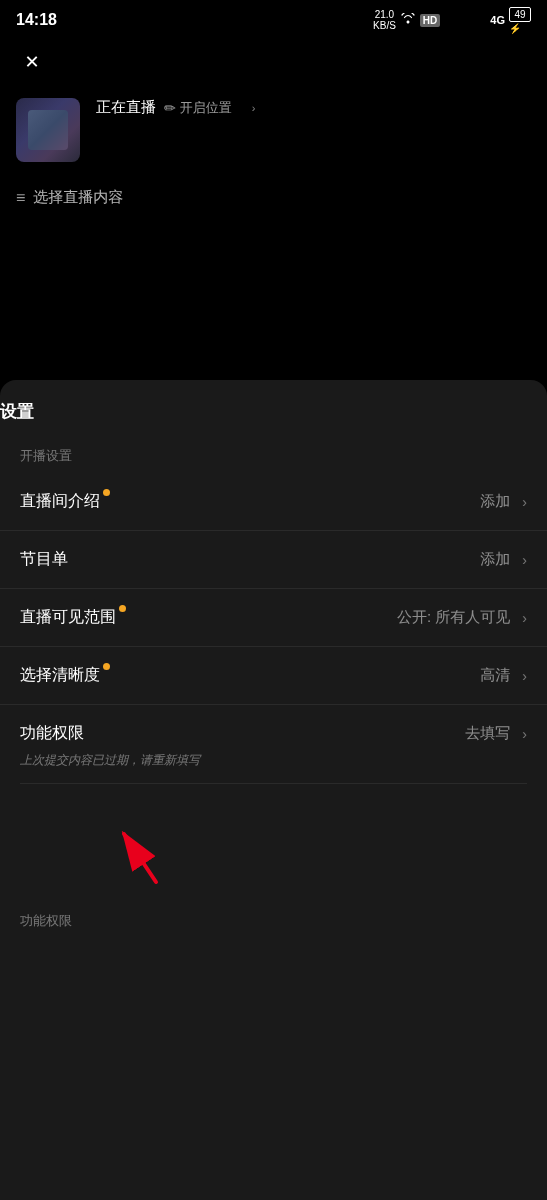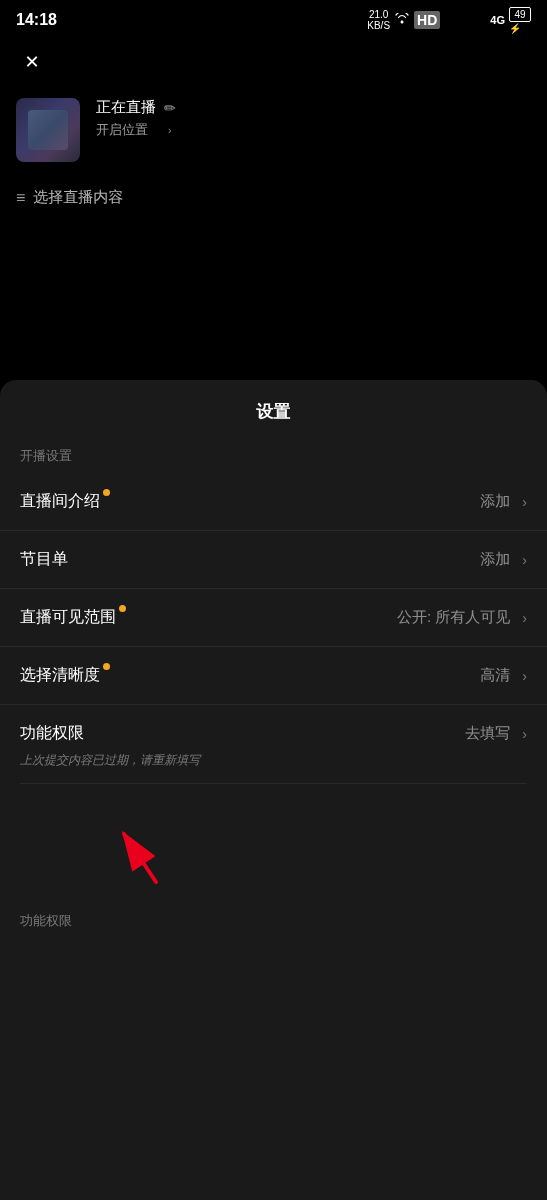--- a/index.html
+++ b/index.html
@@ -106,21 +106,21 @@
       justify-content: center;
     }
     .avatar-pixel {
       width: 40px;
       height: 40px;
       background: linear-gradient(135deg, #4a5a7a 0%, #3a4a6a 50%, #5a4a6a 100%);
       border-radius: 4px;
     }
     .profile-info {
       display: flex;
-      flex-direction: column;
+      flex-direction: row;
       gap: 4px;
     }
     .live-status {
       display: flex;
       align-items: center;
       gap: 8px;
     }
     .live-status-text {
       font-size: 15px;
       color: #fff;
@@ -168,21 +168,20 @@
     }
 
     
     .settings-panel {
       background: #1a1a1a;
       border-radius: 16px 16px 0 0;
       min-height: 820px;
     }
 
     .settings-header {
-      text-align: center;
       padding: 20px 0 16px 0;
       font-size: 17px;
       font-weight: 600;
       color: #fff;
     }
 
     .section-title {
       padding: 8px 20px 8px 20px;
       font-size: 13px;
       color: rgba(255,255,255,0.4);
@@ -267,21 +266,21 @@
     <span class="status-time">14:18</span>
     <div class="status-icons">
       <span style="font-size:10px;text-align:center;line-height:1.1;">21.0<br>KB/S</span>
       <span>
         <svg width="16" height="12" viewBox="0 0 16 12" fill="white">
           <path d="M8 10.5 C8.8 10.5 9.5 11.2 9.5 12 C9.5 12.8 8.8 13.5 8 13.5 C7.2 13.5 6.5 12.8 6.5 12 C6.5 11.2 7.2 10.5 8 10.5Z" transform="translate(0,-3)"></path>
           <path d="M4.5 7.5 C5.5 6.2 6.7 5.5 8 5.5 C9.3 5.5 10.5 6.2 11.5 7.5" stroke="white" stroke-width="1.2" fill="none" stroke-linecap="round" transform="translate(0,-3)"></path>
           <path d="M2 5 C3.8 2.8 5.8 1.5 8 1.5 C10.2 1.5 12.2 2.8 14 5" stroke="white" stroke-width="1.2" fill="none" stroke-linecap="round" transform="translate(0,-3)"></path>
         </svg>
       </span>
-      <span style="background:#666;border-radius:2px;padding:1px 3px;font-size:14px;font-weight:bold;">HD</span>
+      <span style="background:#666;border-radius:2px;padding:1px 3px;font-size:10px;font-weight:bold;">HD</span>
       <span style="font-size:11px;font-weight:600;margin-left:46px;">4G</span>
       <span style="display:inline-flex;gap:1px;flex-direction:column;">
         <span style="border:1.5px solid #fff;border-radius:2px;padding:1px 2px;font-size:10px;min-width:22px;text-align:center;">49</span>
         <span style="font-size:10px;">⚡</span>
       </span>
     </div>
   </div>
 
   <div class="tab-bar">
     <div class="tab-close">

